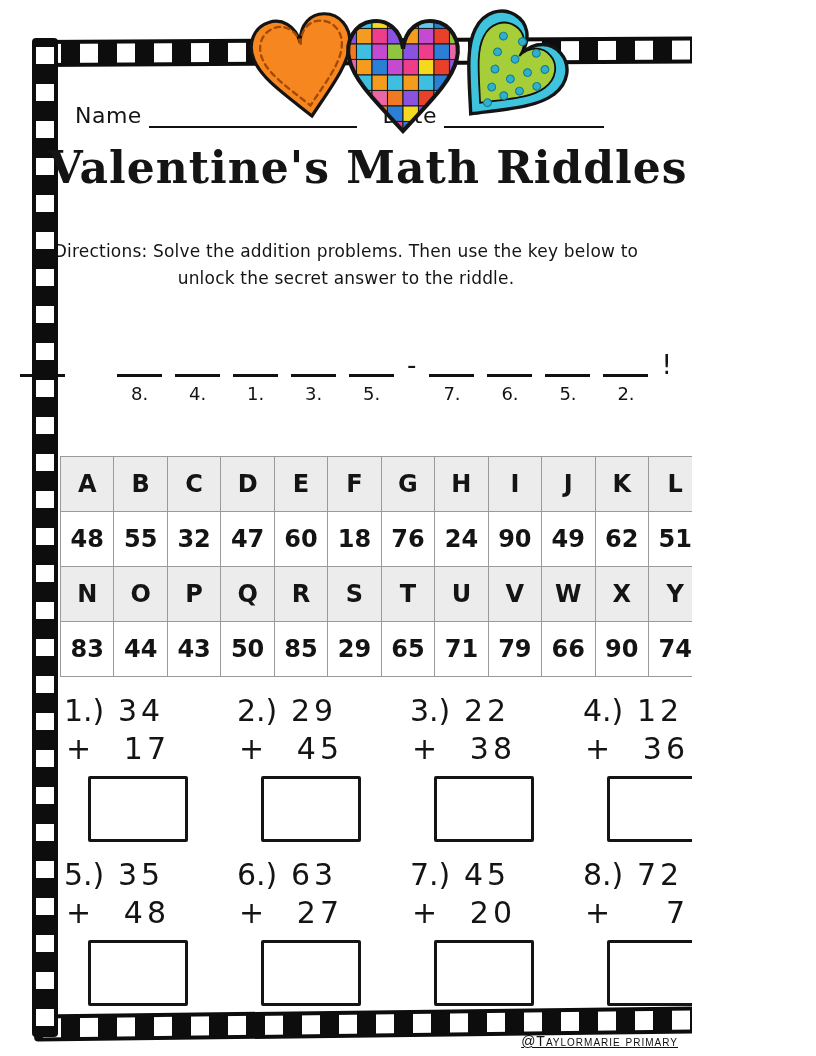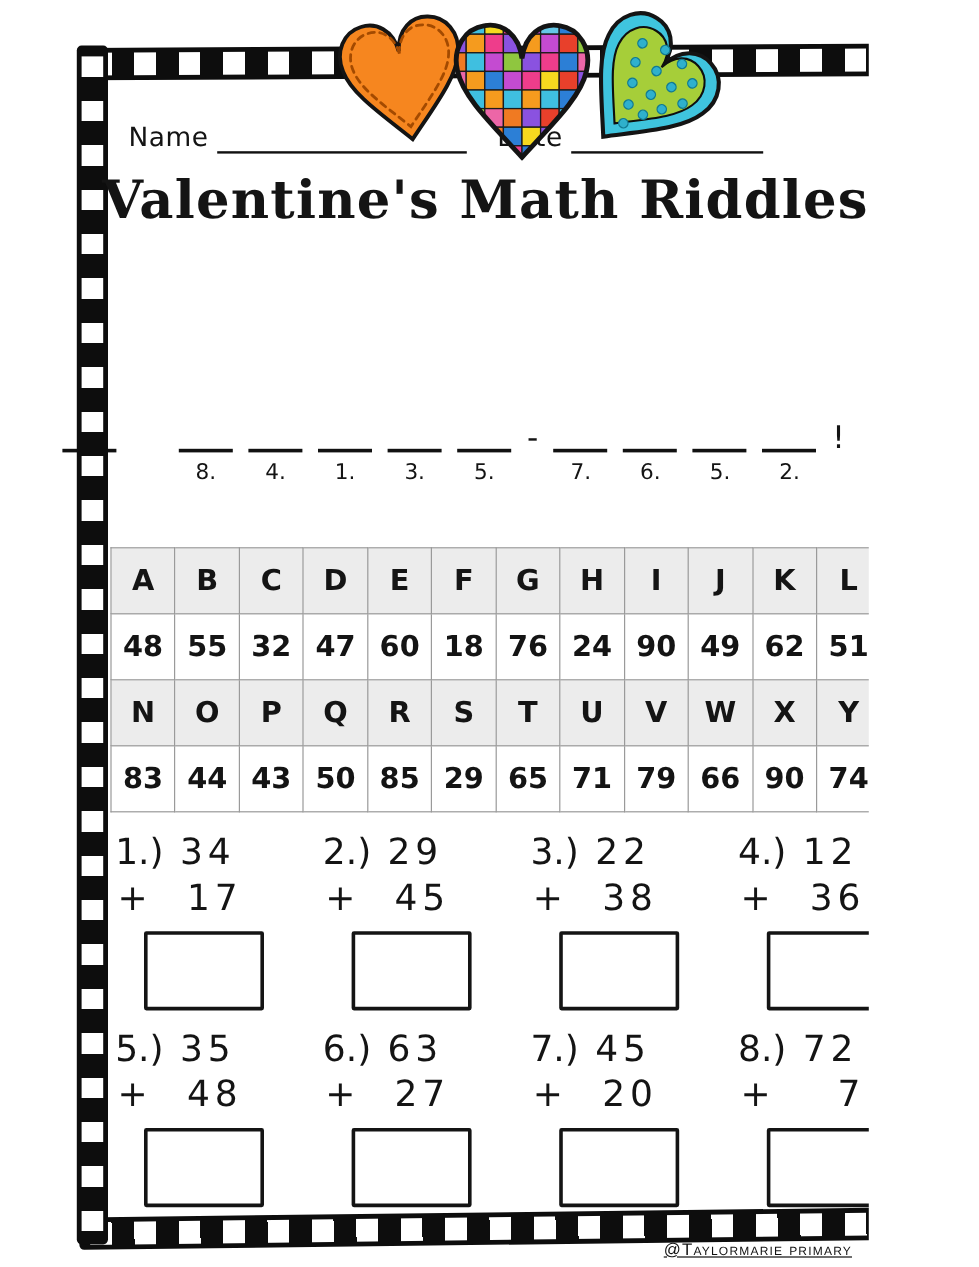--- a/index.html
+++ b/index.html
@@ -1,18 +1,18 @@
 <!DOCTYPE html>
 <html><head>
 <meta charset="utf-8">
 <style>
   html,body { margin:0; padding:0; background:#fff; }
   .page {
     position:relative; width:692px; height:1056px; background:#ffffff;
-    font-family:"DejaVu Sans", sans-serif; color:#141414; overflow:hidden;margin-left:32px;
+    font-family:"DejaVu Sans", sans-serif; color:#141414; overflow:hidden;
   }
 
   
   .band { position:absolute; background:#0d0d0d; border-radius:4px; z-index:1; }
   .band::before { content:""; position:absolute; }
   .band.h::before {
     top:4px; bottom:4px; left:9px; right:9px;
     background:repeating-linear-gradient(90deg, #fff 0 18px, transparent 18px 37px);
   }
   .band.v::before {
@@ -35,21 +35,21 @@
   .header-row {
     position:absolute; left:75px; right:88px; top:102px;
     display:flex; align-items:flex-end; font-size:22px; letter-spacing:0.5px; z-index:1;
   }
   .write-line { border-bottom:2px solid #111; height:24px; margin-left:7px; }
   .name-line { width:208px; } .date-line { width:160px; }
   .hd-spacer { flex:1; }
 
   
   .title {
-    position:absolute; top:142px; left:0; right:0; text-align:right; z-index:2;
+    position:absolute; top:142px; left:0; right:0; text-align:center; z-index:2;
     font-family:"DejaVu Serif", serif; font-weight:700; font-size:44px; letter-spacing:1px;padding-left:44px;
   }
   .directions {
     position:absolute; top:238px; left:50%; transform:translateX(-50%);
     width:640px; text-align:center; font-size:17px; line-height:1.6; letter-spacing:0.2px;
   }
   .riddle {
     position:absolute; top:302px; left:0; right:0; text-align:center;
     font-size:24px; letter-spacing:0.8px;
   }
@@ -213,20 +213,21 @@
   <div class="header-row">
     <span>Name</span>
     <span class="write-line name-line"></span>
     <span class="hd-spacer"></span>
     <span>Date</span>
     <span class="write-line date-line"></span>
   </div>
 
   <div class="title">Valentine's Math Riddles</div>
 
+  <div class="directions">Directions: Solve the addition problems. Then use the key below to unlock the secret answer to the riddle.</div>
 
 
   <div class="answer-line">
     <span class="blank">
       <span class="line"></span>
       <span class="num">4.</span>
     </span>
     <span class="group-gap"></span>
     <span class="blank">
       <span class="line"></span>

